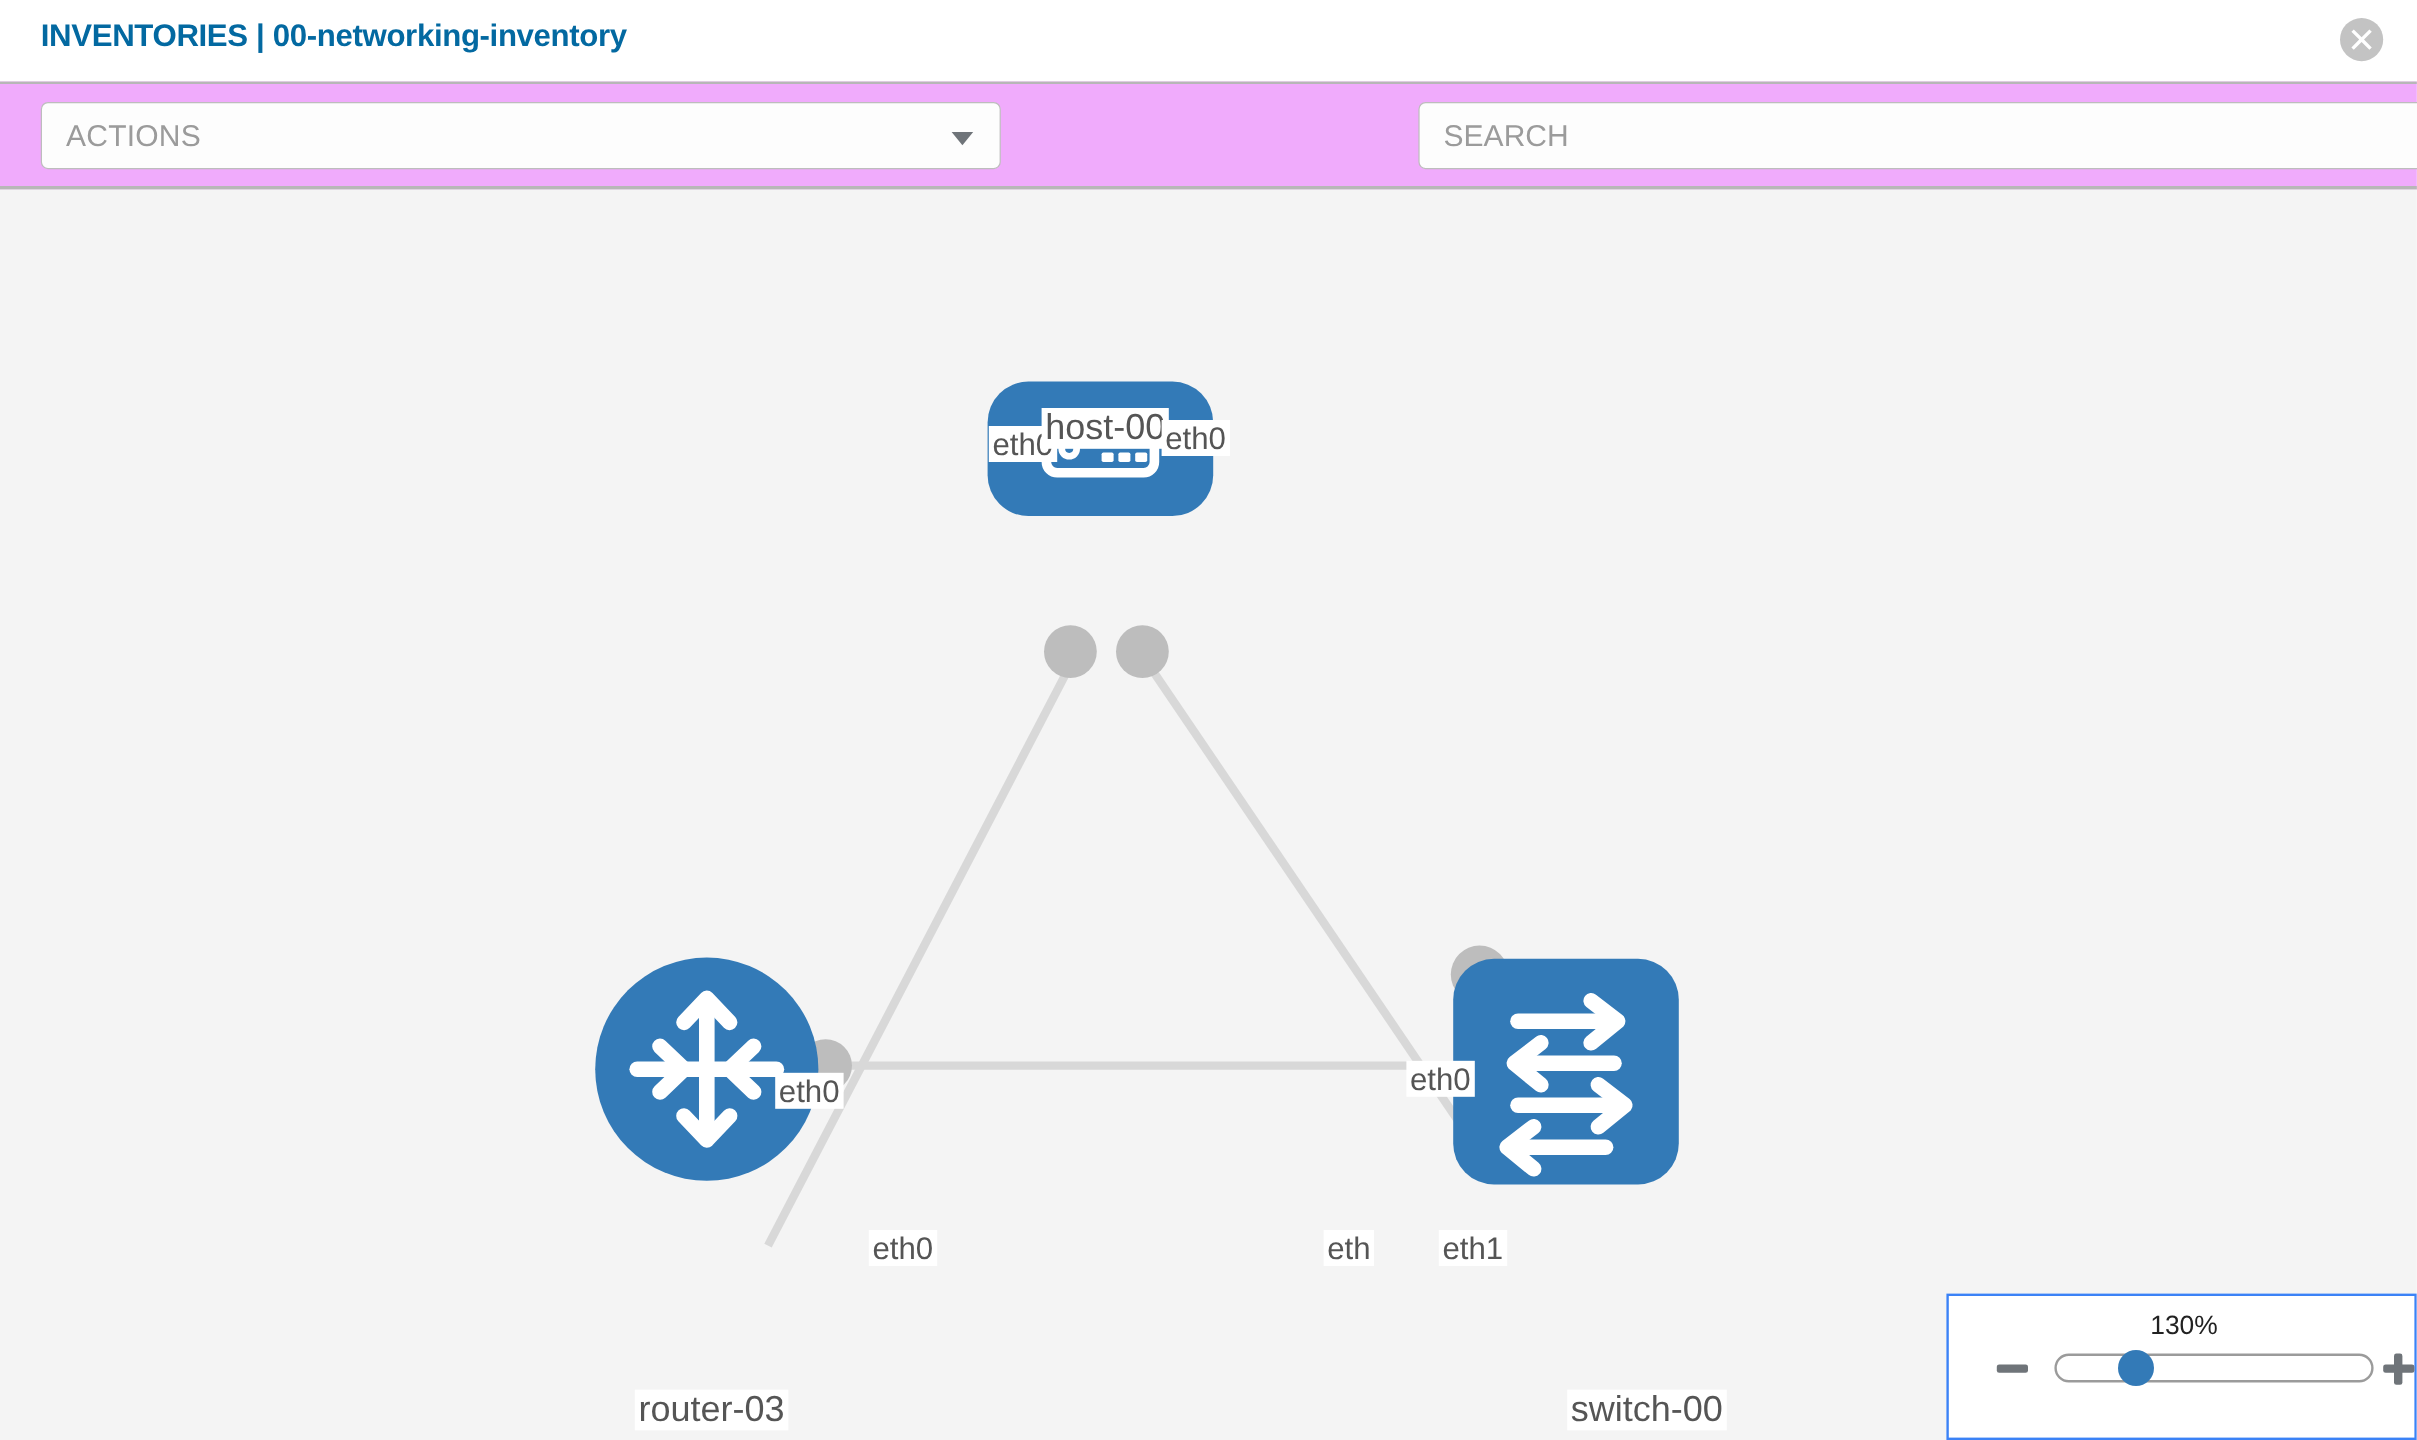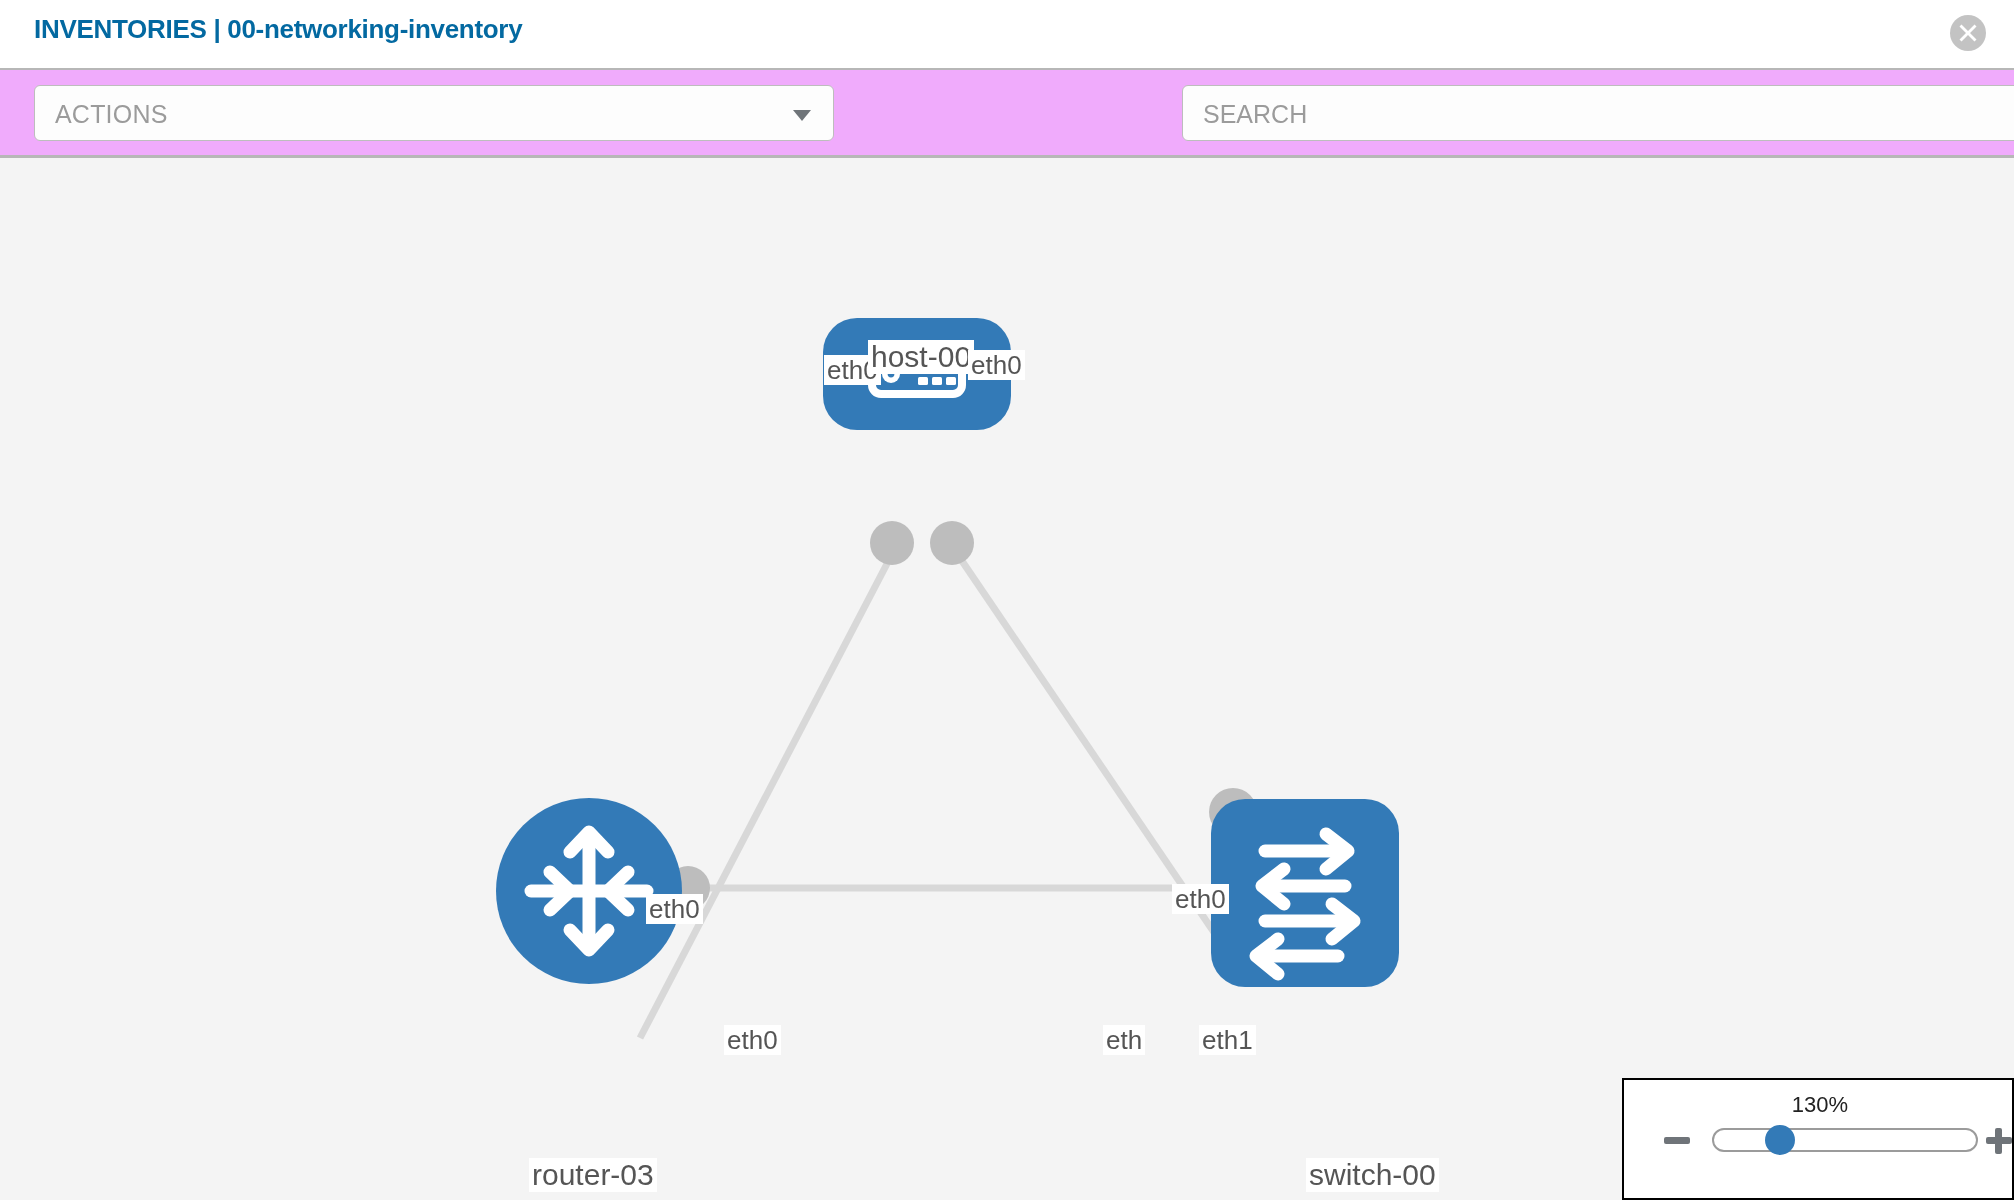--- a/index.html
+++ b/index.html
@@ -149,21 +149,21 @@
   .node-label.port { font-size: 26px; }
 
   
   .zoom-panel {
     position: absolute;
     left: 1622px;
     top: 1078px;
     width: 392px;
     height: 122px;
     background: #ffffff;
-    border: 2px solid #000000;
+    border: 2px solid #3b82f6;
     box-sizing: border-box;
   }
   .zoom-level {
     position: absolute;
     top: 12px;
     left: 0;
     width: 392px;
     text-align: center;
     font-size: 22px;
     color: #222;

